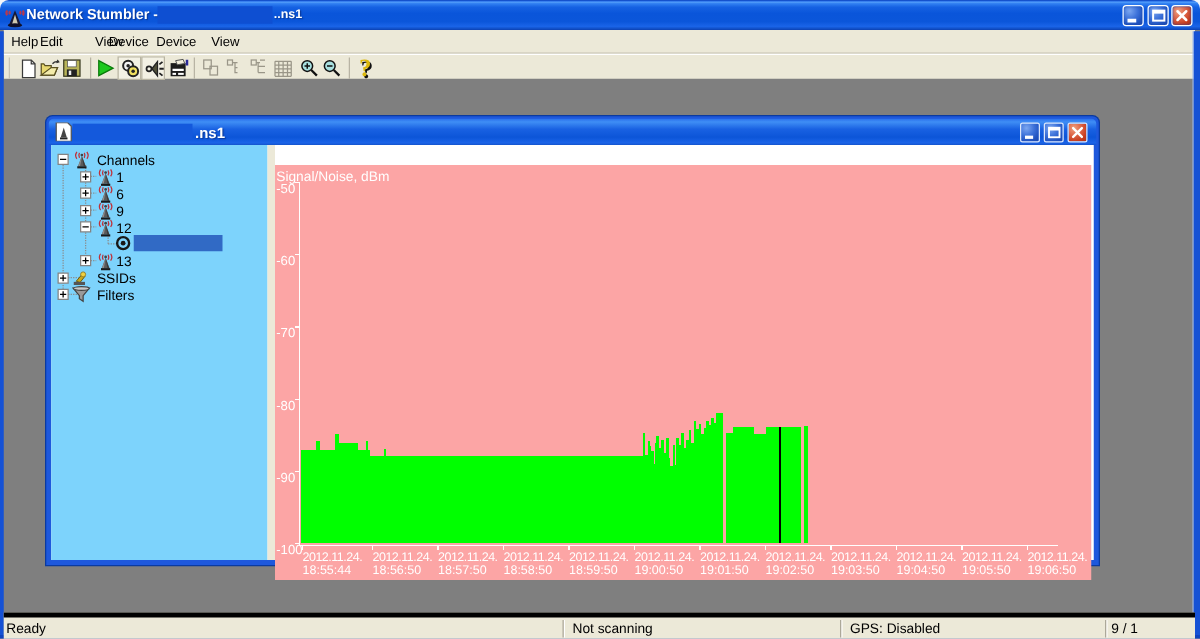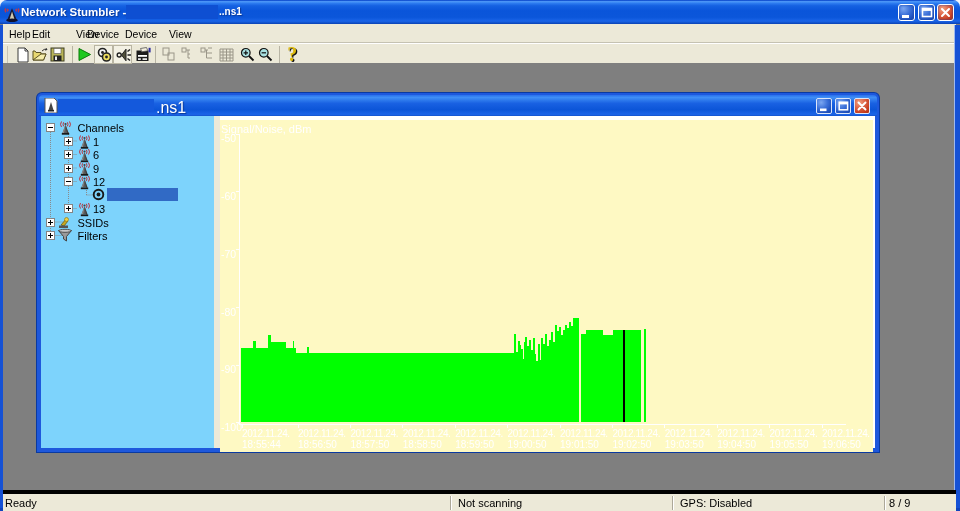--- a/index.html
+++ b/index.html
@@ -30,27 +30,27 @@
 #bl{left:0;top:25px;width:3px;height:483px;background:#1551d5}
 #br{left:955px;top:25px;width:5px;height:483px;background:#1551d5}
 #bb{left:0;top:508px;width:960px;height:3px;background:#1043bd}
 #brl{left:954px;top:25px;width:1px;height:483px;background:#9db9ef}
 
 #child{left:37px;top:93px;width:842px;height:359px;background:#1e58dc;border-radius:5px 5px 0 0;
 box-shadow:0 0 0 1px #0a3aa0}
 #ctitle{left:2px;top:2px;width:838px;height:21px;border-radius:4px 4px 0 0;
 background:linear-gradient(180deg,#2a70ec 0%,#3f8ef5 12%,#1961e2 40%,#0c55d8 70%,#1b64e8 92%,#1453cc 100%)}
 #credact{left:19px;top:4px;width:96px;height:13px;background:#1459dc}
-#cns{left:117px;top:4px;color:#fff;font-size:16px;font-weight:normal;text-shadow:1px 1px 1px #0a3896}
+#cns{left:117px;top:4px;color:#fff;font-size:12px;font-weight:bold;text-shadow:1px 1px 1px #0a3896}
 .cbtn{top:3px;width:16px;height:16px;border-radius:2px;border:1px solid #dce6fa;
 background:radial-gradient(circle at 30% 25%,#7ba6f0 0%,#3a6fd8 45%,#2152be 75%,#1c49ae 100%)}
 #ccontent{left:4px;top:23px;width:834px;height:332px;background:#fff}
 #tree{left:0;top:0;width:173px;height:332px;background:#7dd3fc;font-size:11px;color:#000}
 #splitter{left:173px;top:0;width:6px;height:332px;background:#ece9d8}
-#chart{left:179px;top:4px;width:653px;height:332px;background:#fef9c3}
+#chart{left:179px;top:16px;width:653px;height:332px;background:#fca5a5}
 #selbox{left:66px;top:72px;width:71px;height:12.5px;background:#316ac5}
 </style></head><body>
 <div class="abs" style="left:0;top:0;width:12px;height:12px;background:#f4f6fb"></div>
 <div class="abs" style="left:948px;top:0;width:12px;height:12px;background:#f4f6fb"></div>
 
 <div class="abs" id="titlebar">
   <svg class="abs" style="left:2px;top:4px" width="20" height="18" viewBox="0 0 20 18">
     <path d="M3.8 8.2 Q2.4 6.4 3.8 4.4 M6 7.4 Q5.2 6.2 6 4.9" stroke="#b8394e" stroke-width="1.7" fill="none"></path>
     <path d="M16.2 8.2 Q17.6 6.4 16.2 4.4 M14 7.4 Q14.8 6.2 14 4.9" stroke="#b8394e" stroke-width="1.7" fill="none"></path>
     <path d="M10 4.2 L14.8 16 L5.2 16 Z" fill="#181834"></path>
@@ -170,21 +170,21 @@
 <div class="abs" id="br"></div>
 <div class="abs" id="bb"></div>
 
 <div class="abs" id="statusbar">
   <span class="p" style="left:2px">Ready</span>
   <div class="ssep" style="left:447px"></div>
   <span class="p" style="left:455px">Not scanning</span>
   <div class="ssep" style="left:669px"></div>
   <span class="p" style="left:677px">GPS: Disabled</span>
   <div class="ssep" style="left:881px"></div>
-  <span class="p" style="left:886px">8 / 9</span>
+  <span class="p" style="left:886px">9 / 1</span>
 </div>
 
 <div class="abs" id="child">
   <div class="abs" id="ctitle">
     <svg class="abs" style="left:5px;top:3px" width="14" height="15" viewBox="0 0 14 15">
       <path d="M1 0 H10 L13 3 V15 H1 Z" fill="#fff" stroke="#555" stroke-width="1"></path>
       <path d="M7 4 L9.5 12 L4.5 12 Z" fill="#444"></path>
       <rect x="4" y="12" width="6" height="1.5" fill="#222"></rect>
     </svg>
     <div class="abs" id="credact"></div>

